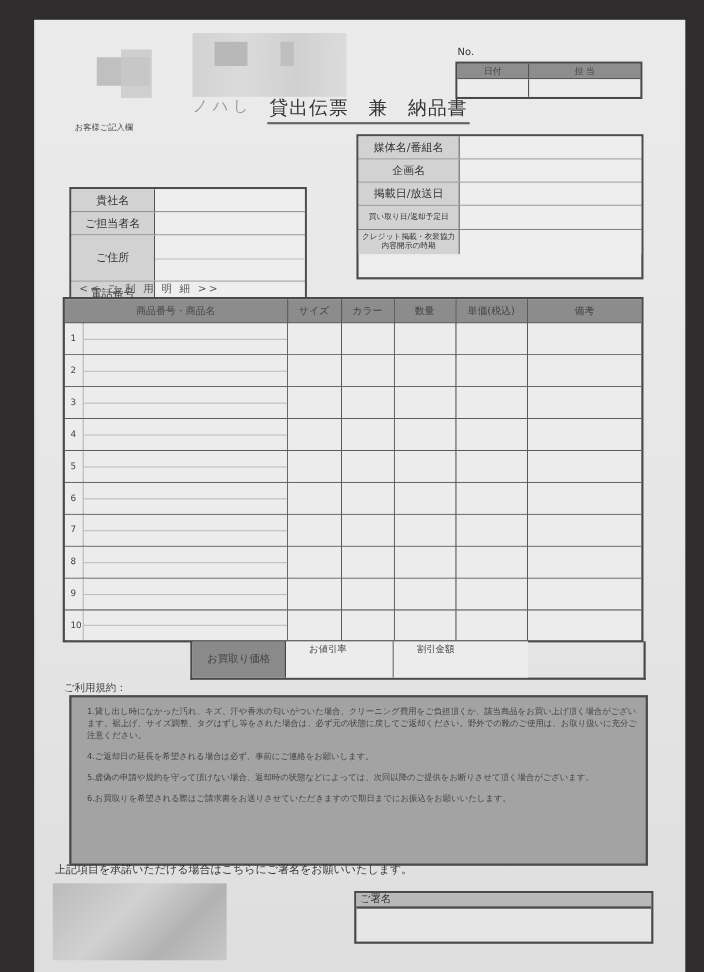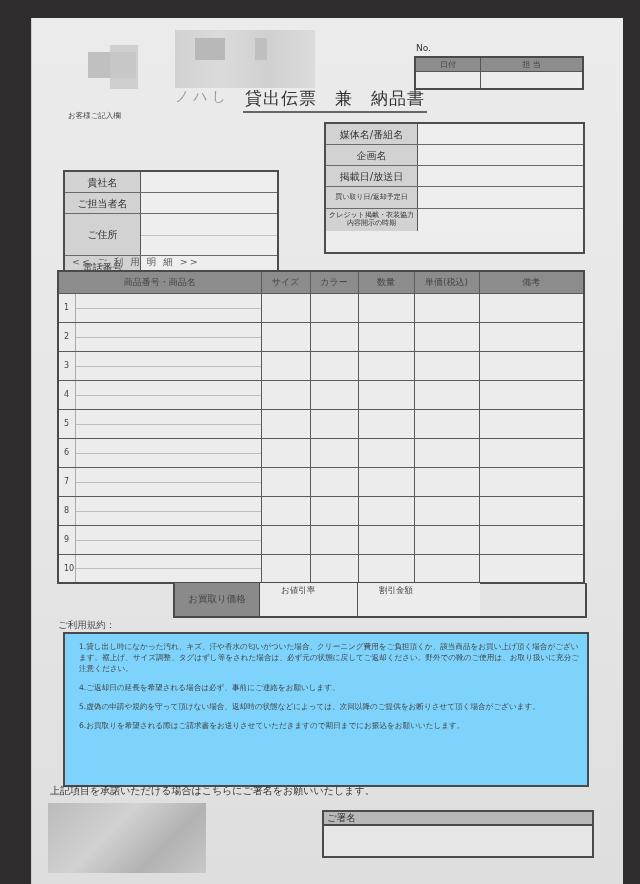--- a/index.html
+++ b/index.html
@@ -47,21 +47,21 @@
   .dt tr:last-child td { border-bottom:none; }
   .dt td.num { font-size:8px; color:#444; padding-left:5px; border-right:1px solid #aaa; }
   .dt td.name::after { content:""; position:absolute; left:0; right:0; top:50%; border-top:1px solid #bdbdbd; }
   
   .totals { left:173px; top:583px; width:414px; height:35px; border:2px solid #4a4a4a; border-top:none; box-sizing:border-box; display:flex; }
   .totals .buy { width:84px; background:#8a8a8a; color:#444; font-size:9.5px; display:flex; align-items:center; justify-content:center; border-right:1px solid #444; }
   .totals .cell { font-size:8.5px; color:#444; padding:2px 21px; box-sizing:border-box; border-right:1px solid #555; background:#ececec; }
   .totals .cell:last-child { border-right:none; }
   
   .terms-head { left:58px; top:619px; font-size:9.5px; color:#444; }
-  .terms { left:63px; top:632px; width:526px; height:155px; border:2px solid #4a4a4a; box-sizing:border-box; background:#7dd3fc; padding:7px 8px; }
+  .terms { left:63px; top:632px; width:526px; height:155px; border:2px solid #4a4a4a; box-sizing:border-box; background:#a3a3a3; padding:7px 8px; }
   .terms p { margin:0 0 8px 0; font-size:7.6px; line-height:1.45; color:#444; }
   .terms p.indent { padding-left:6px; }
   .consent { left:50px; top:784px; font-size:10px; color:#333; }
   .sig { left:322px; top:810px; width:272px; height:48px; border:2px solid #4a4a4a; box-sizing:border-box; background:#e6e6e6; }
   .sig .h { background:#b8b8b8; font-size:9.5px; color:#333; height:12px; line-height:12px; padding-left:3px; border-bottom:2px solid #4a4a4a; }
 </style>
 </head>
 <body>
 
 <div class="paper"></div>

